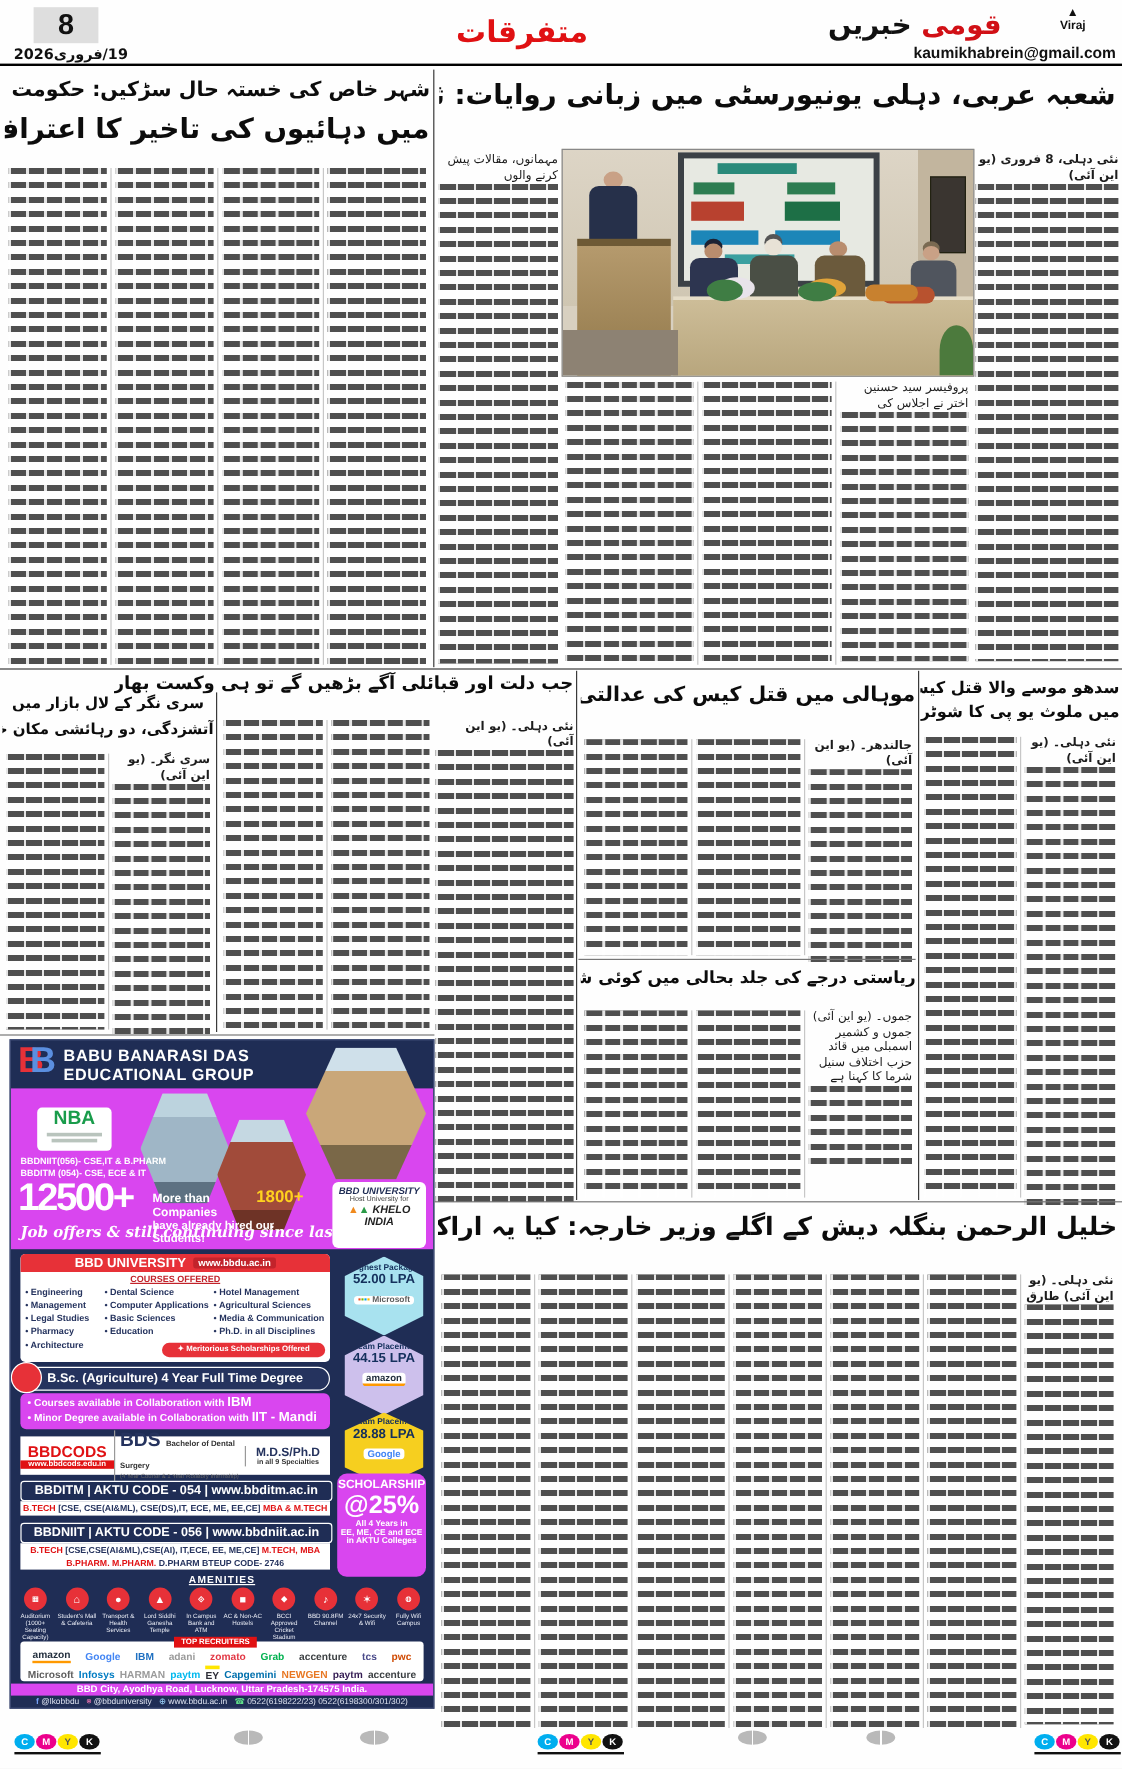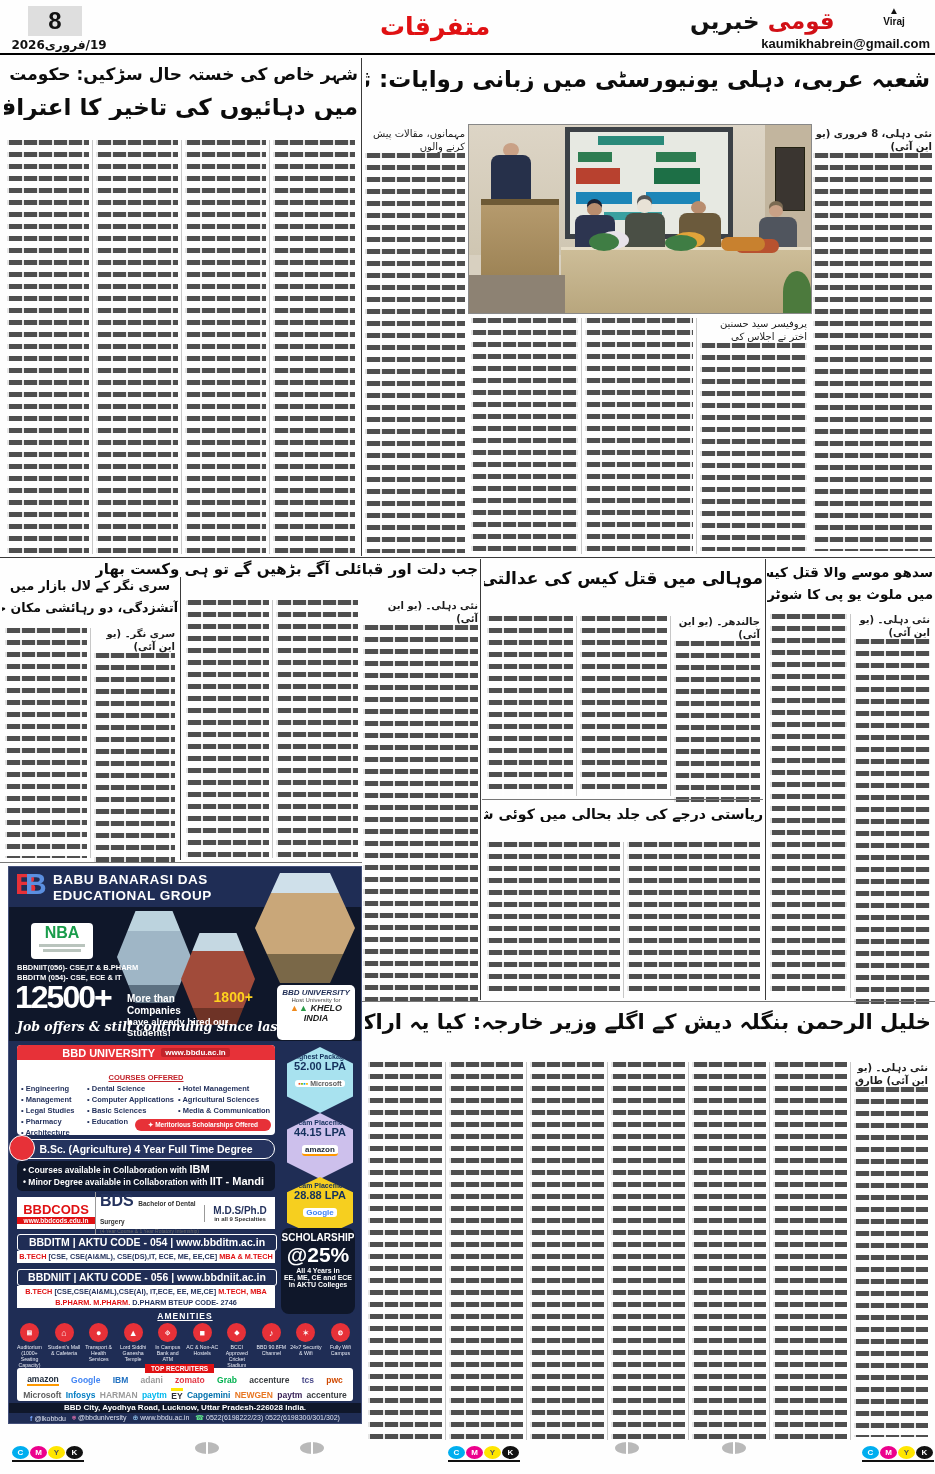--- a/index.html
+++ b/index.html
@@ -18,21 +18,21 @@
   .col:not(:first-child){border-right:1px solid #c7c7c7;}
   .vr{width:1px;background:#3a3a3a;}
   .hr{height:1px;background:#3a3a3a;}
   .red{color:#d11016;}
   
   #photo{background:#d8d0c0;overflow:hidden;border:1px solid #888;}
   
   #ad{background:#1f2d55;overflow:hidden;color:#fff;border:1px solid #44507a;}
   .hex{clip-path:polygon(50% 0,100% 25%,100% 75%,50% 100%,0 75%,0 25%);}
   .hexw{clip-path:polygon(25% 0,75% 0,100% 50%,75% 100%,25% 100%,0 50%);}
-  .adred{background:#0f172a;}
+  .adred{background:#d946ef;}
   .adwhite{background:#fff;color:#1f2d55;}
   .course{font-size:7.5px;line-height:11px;color:#25335e;font-weight:bold;white-space:nowrap;}
   .course:before{content:"• ";color:#25335e;}
   .amen{width:33px;text-align:center;}
   .amen .cir{width:19px;height:19px;border-radius:50%;background:#e73138;margin:0 auto;
              display:flex;align-items:center;justify-content:center;color:#fff;font-size:9px;}
   .amen .lbl{font-size:5.2px;line-height:6px;color:#e9ecf5;margin-top:2px;}
   .rec{font-weight:bold;color:#3c4043;}
   .cm{width:17px;height:13px;border-radius:50%;color:#fff;font-size:8px;font-weight:bold;
       display:inline-flex;align-items:center;justify-content:center;margin-right:1px;}
@@ -163,20 +163,24 @@
       </div>
     <div class="col">
         <div class="fill" style="height:180px;"></div>
       </div>
   </div>
 
   <div class="abs hr" style="left:482px;top:799px;width:281px;background:#777;"></div>
   <div class="abs u hl" style="left:484px;top:806px;width:279px;font-size:14px;">ریاستی درجے کی جلد بحالی میں کوئی شبہ نہیں: سنیل شرما</div>
   <div class="abs cols" style="left:484px;top:842px;width:279px;height:156px;">
     <div class="col">
+      <div class="u lead">جموں۔ (یو این آئی) جموں و کشمیر اسمبلی میں قائد حزب اختلاف سنیل شرما کا کہنا ہے</div>
+      <div class="fill" style="height:66px;"></div>
+    </div>
+    <div class="col">
         <div class="fill" style="height:156px;"></div>
       </div>
     <div class="col">
         <div class="fill" style="height:156px;"></div>
       </div>
   </div>
 
   <div class="abs u hl" style="left:95px;top:560px;width:383px;font-size:15px;">جب دلت اور قبائلی آگے بڑھیں گے تو ہی وکست بھارت بنے گا: ڈی سی آئی</div>
   <div class="abs" style="left:363px;top:600px;width:115px;">
     <div class="u dl">نئی دہلی۔ (یو این آئی)</div>
@@ -246,21 +250,21 @@
       <div style="font-size:9px;font-weight:900;font-style:italic;color:#222;">
         <span style="color:#f08a1d;">▲</span><span style="color:#2a9a47;">▲</span> <span>KHELO INDIA</span>
       </div>
     </div>
 
     <div class="abs adwhite" style="left:8px;top:178px;width:258px;height:90px;border-radius:4px;overflow:hidden;">
       <div style="background:#e73138;color:#fff;display:flex;align-items:center;justify-content:center;gap:6px;height:15px;">
         <span style="font-size:11px;font-weight:900;">BBD UNIVERSITY</span>
         <span style="font-size:8px;font-weight:bold;background:#c2232b;padding:0 4px;border-radius:2px;">www.bbdu.ac.in</span>
       </div>
-      <div style="text-align:center;font-size:7.5px;font-weight:900;color:#c2232b;text-decoration:underline;margin-top:13px;">COURSES OFFERED</div>
+      <div style="text-align:center;font-size:7.5px;font-weight:900;color:#c2232b;text-decoration:underline;margin-top:1px;">COURSES OFFERED</div>
       <div style="display:flex;padding:1px 4px 0 4px;gap:4px;">
         <div style="flex:0.8;">
           <div class="course">Engineering</div>
           <div class="course">Management</div>
           <div class="course">Legal Studies</div>
           <div class="course">Pharmacy</div>
           <div class="course">Architecture</div>
         </div>
         <div style="flex:0.9;">
           <div class="course">Dental Science</div>
@@ -440,21 +444,21 @@
         <span class="rec" style="color:#9a9a9a;">HARMAN</span>
         <span class="rec" style="color:#02b9ef;">paytm</span>
         <span class="rec" style="color:#2e2e38;border-top:3px solid #ffe600;">EY</span>
         <span class="rec" style="color:#0070ad;">Capgemini</span>
         <span class="rec" style="color:#e87722;">NEWGEN</span>
         <span class="rec" style="color:#341c53;">paytm</span>
         <span class="rec">accenture</span>
       </div>
     </div>
 
-    <div class="abs adred" style="left:0;top:536px;width:352px;height:10px;color:#fff;font-size:8px;font-weight:bold;text-align:center;line-height:10px;">BBD City, Ayodhya Road, Lucknow, Uttar Pradesh-226028 India.</div>
+    <div class="abs adred" style="left:0;top:536px;width:352px;height:10px;color:#fff;font-size:8px;font-weight:bold;text-align:center;line-height:10px;">BBD City, Ayodhya Road, Lucknow, Uttar Pradesh-174575 India.</div>
     <div class="abs" style="left:0;top:546px;width:352px;height:10px;display:flex;justify-content:center;gap:6px;align-items:center;font-size:7px;color:#dfe4f2;">
       <span><span style="color:#7aa7ff;font-weight:900;">f</span> <span>@lkobbdu</span></span>
       <span><span style="color:#ff7ab8;">◉</span> <span>@bbduniversity</span></span>
       <span><span style="color:#9fd7ff;">⊕</span> <span>www.bbdu.ac.in</span></span>
       <span><span style="color:#5fe08a;">☎</span> <span>0522(6198222/23) 0522(6198300/301/302)</span></span>
     </div>
   </div>
 
   <div class="abs hr" style="left:362px;top:1001px;width:573px;background:#777;"></div>
   <div class="abs u hl" style="left:365px;top:1010px;width:566px;font-size:21px;">خلیل الرحمن بنگلہ دیش کے اگلے وزیر خارجہ: کیا یہ اراکان کوریڈور کے حوالے سے کوئی اشارہ ہے؟</div>

